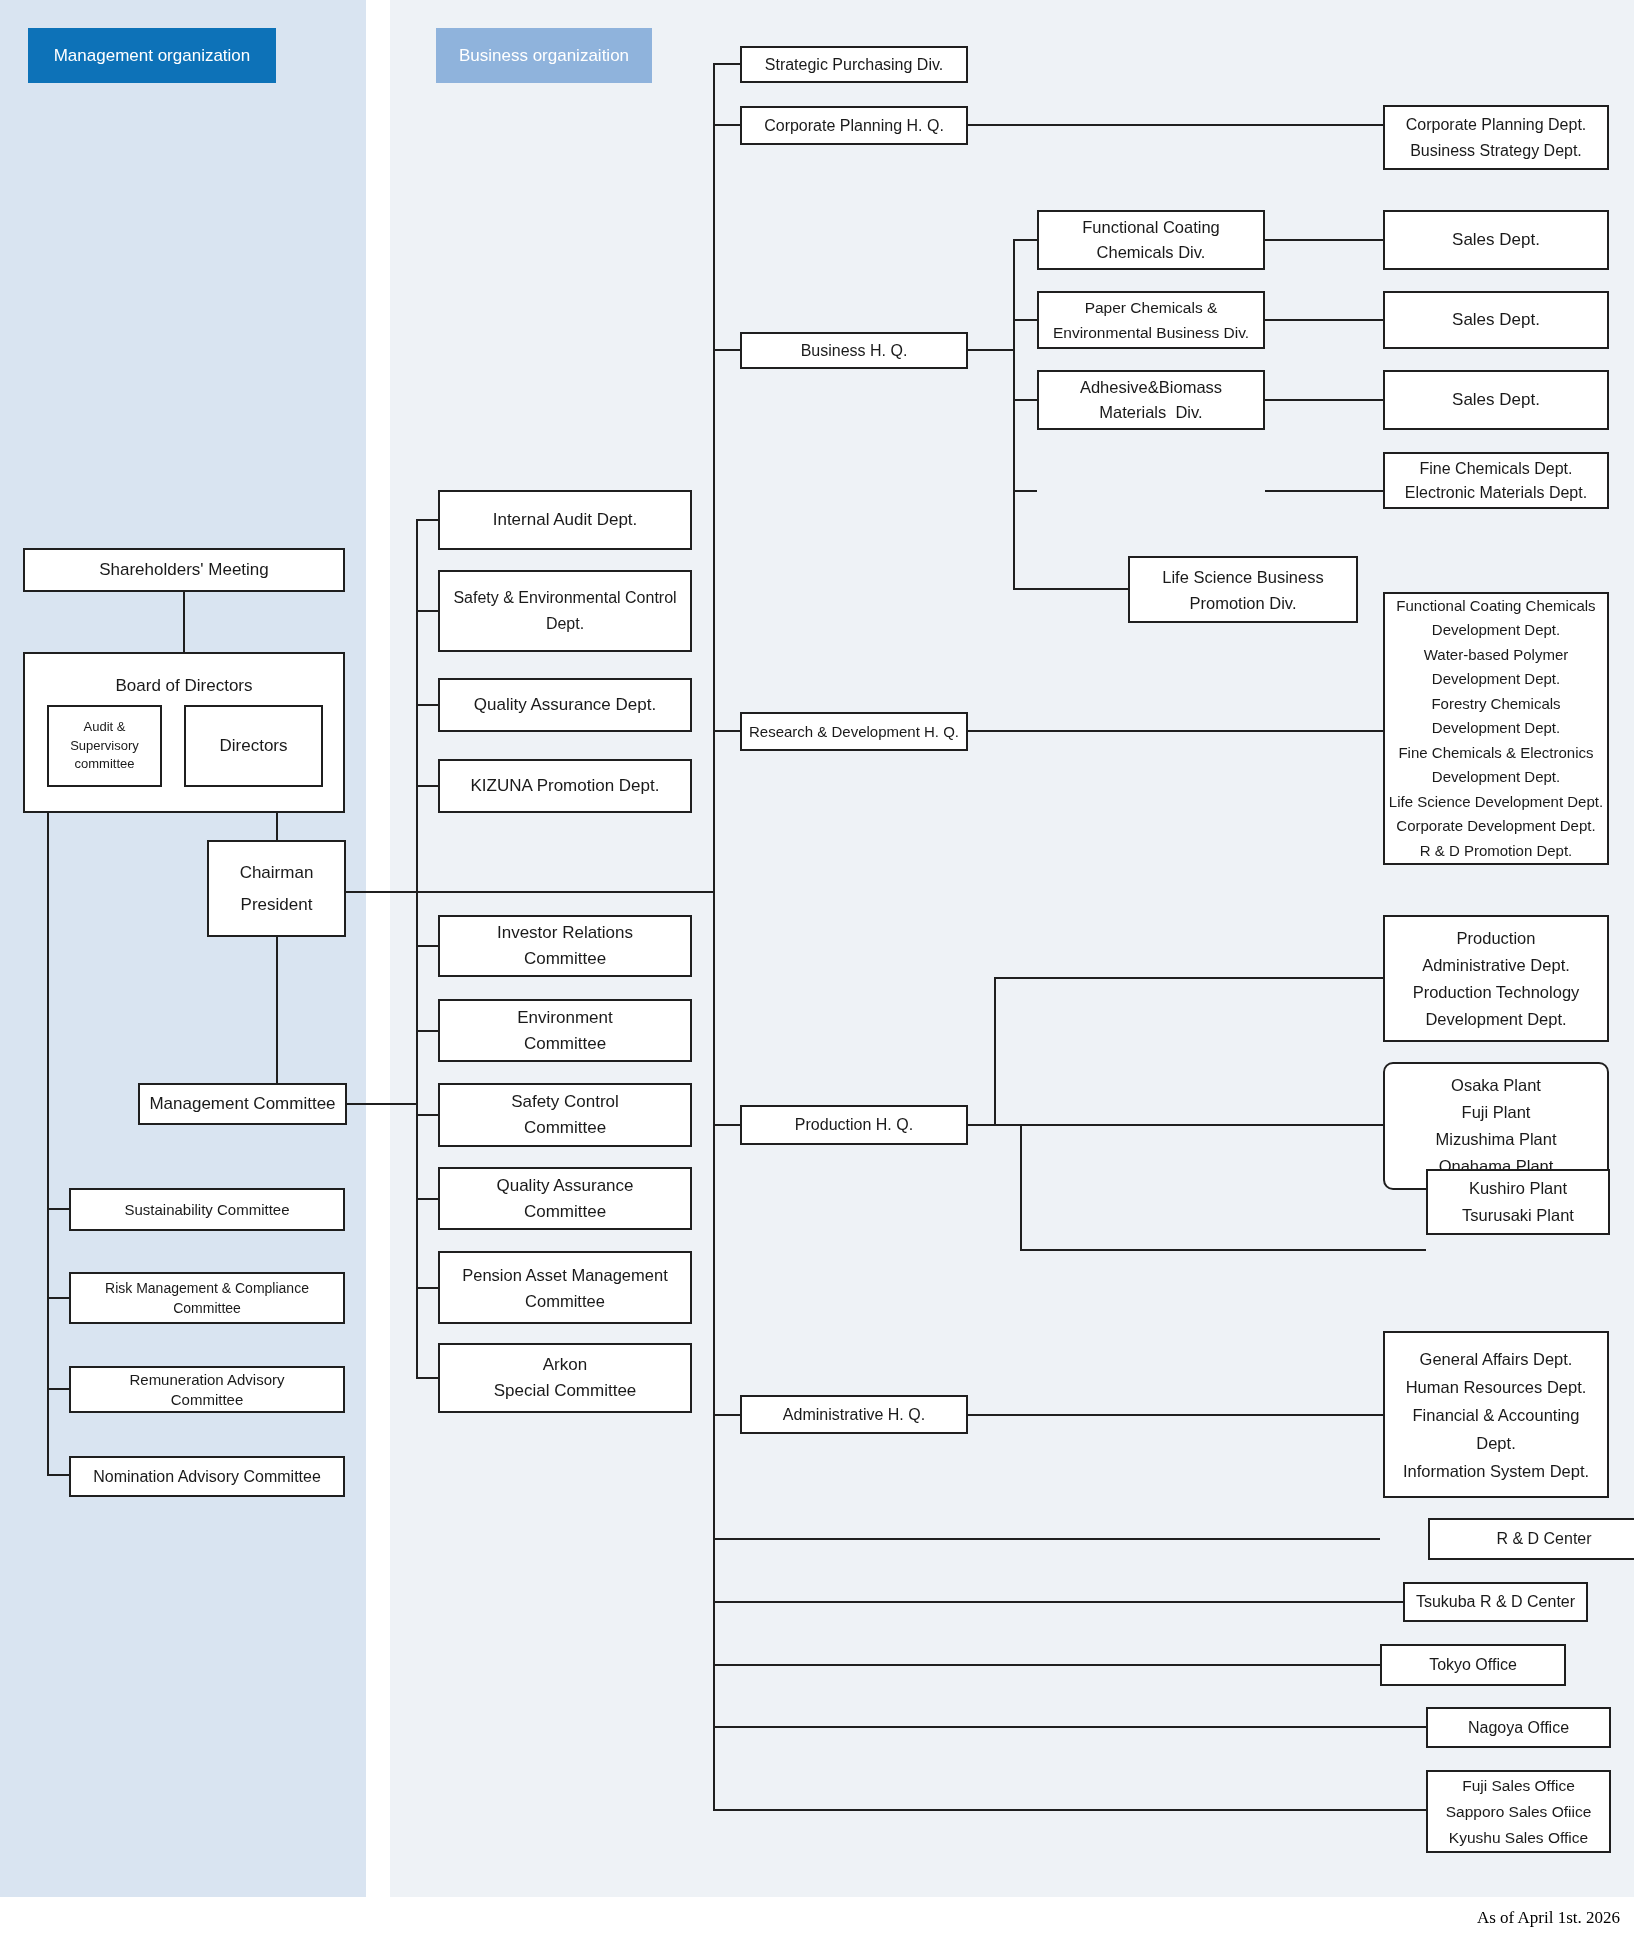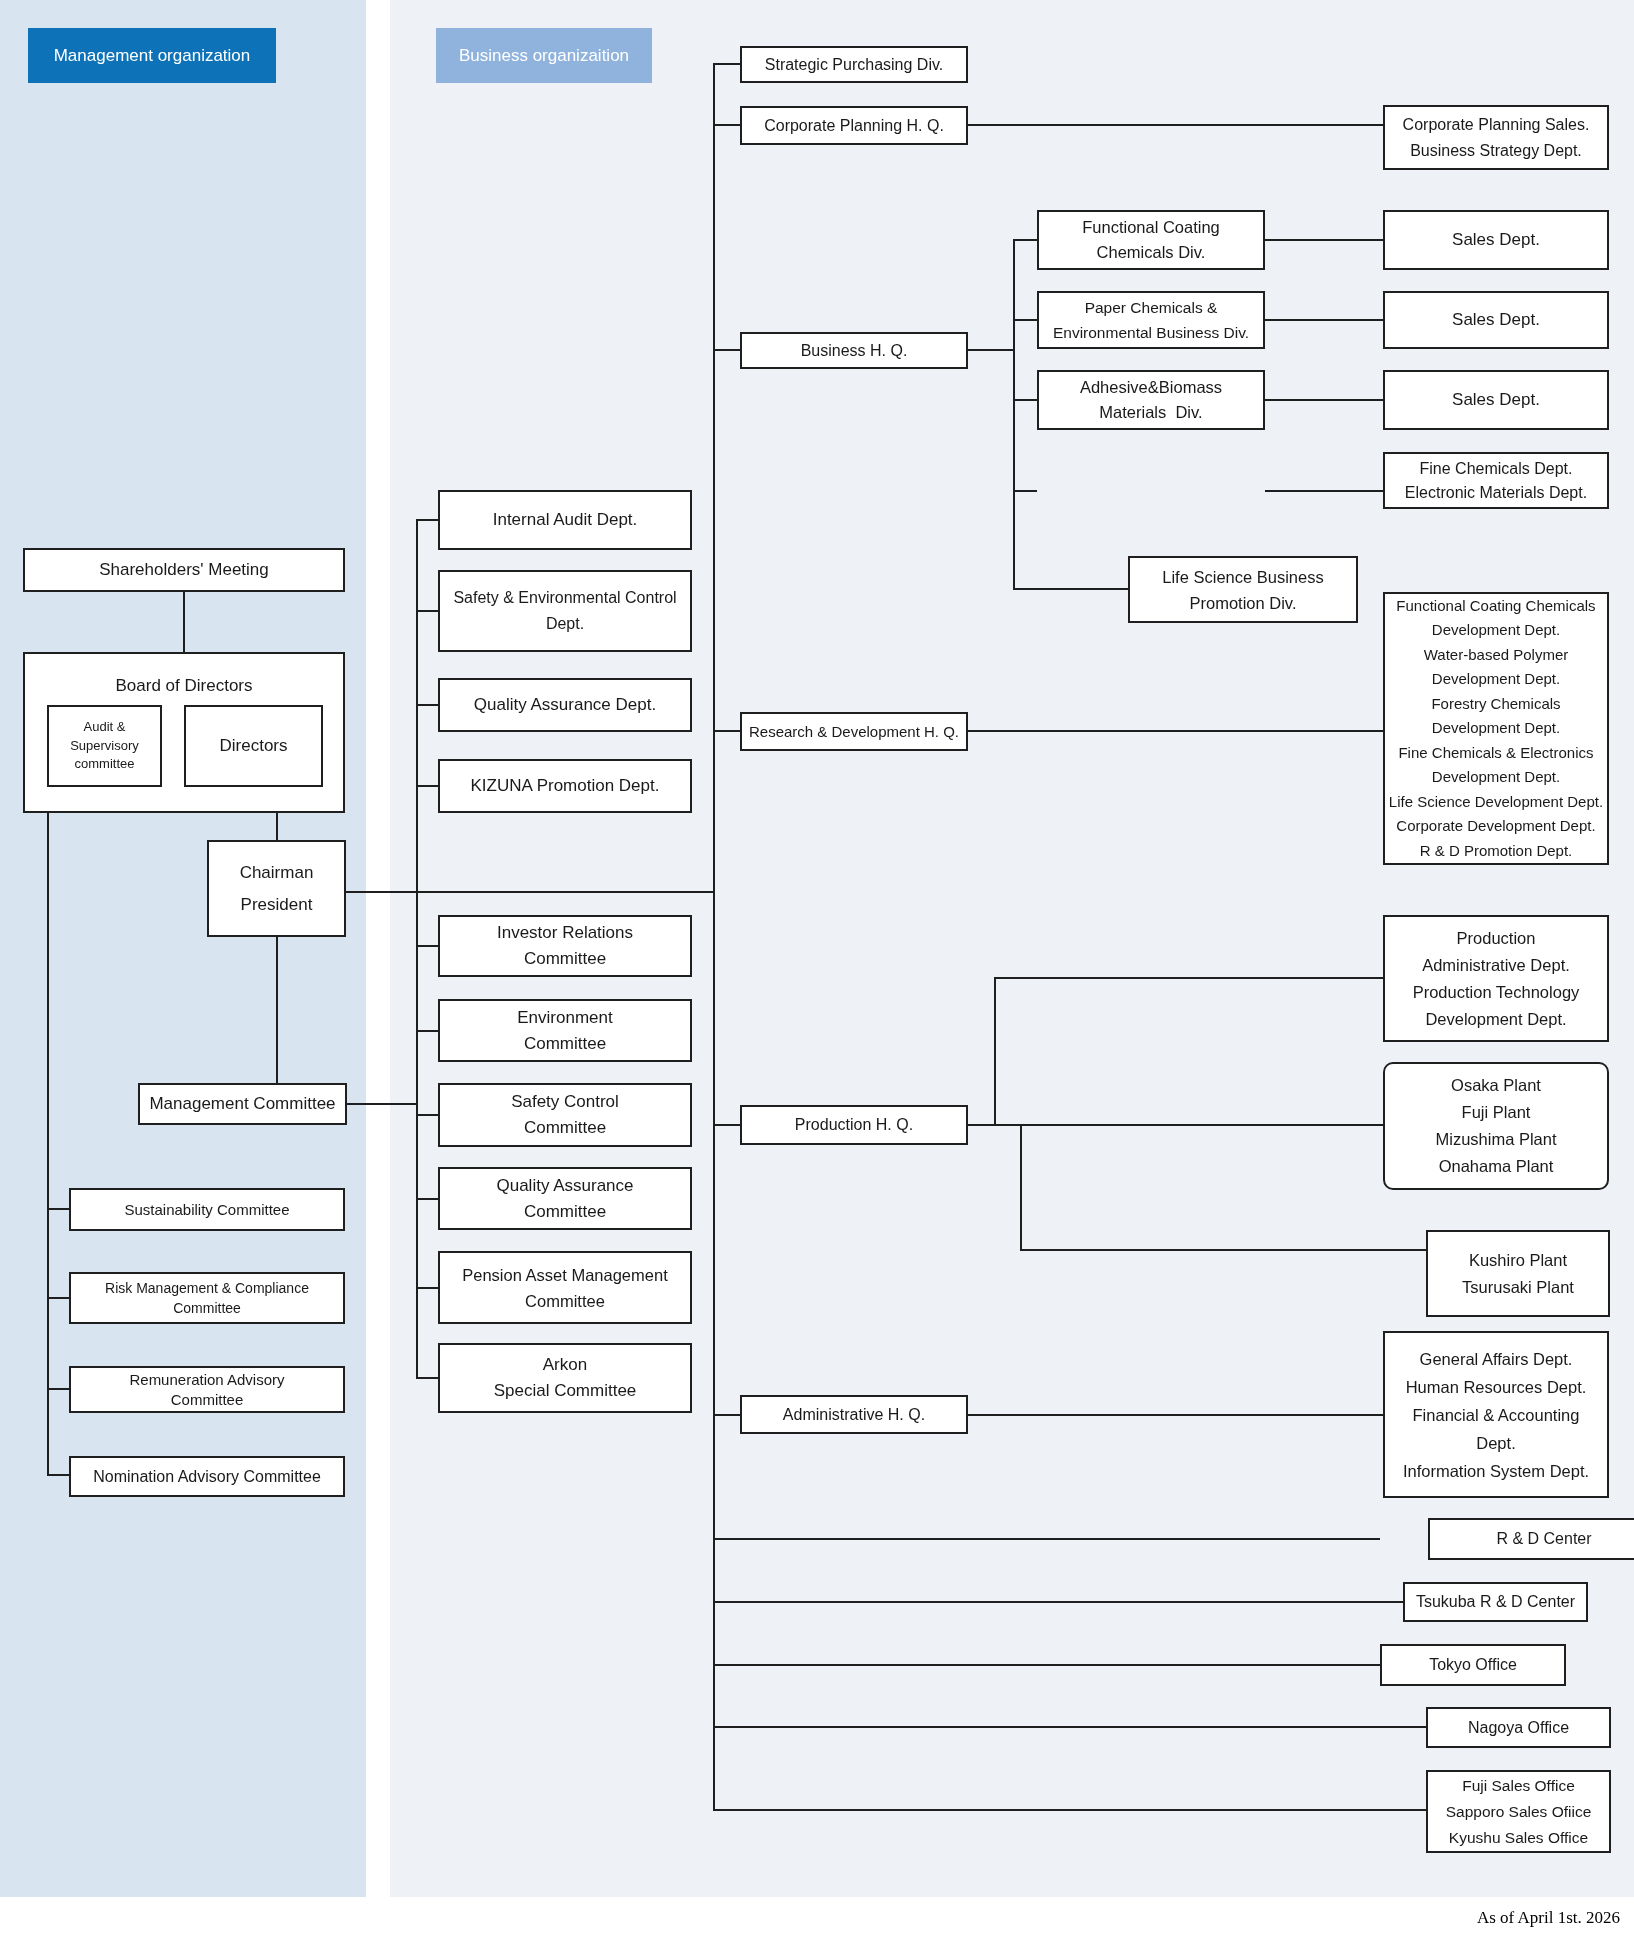--- a/index.html
+++ b/index.html
@@ -142,21 +142,21 @@
   <div class="box" style="left:1037px;top:370px;width:228px;height:60px;font-size:16.5px;line-height:25px;">
     <span class="ln">Adhesive&amp;Biomass</span>
     <span class="ln">Materials  Div.</span>
   </div>
   <div class="box" style="left:1128px;top:556px;width:230px;height:67px;font-size:16.5px;line-height:26px;">
     <span class="ln">Life Science Business</span>
     <span class="ln">Promotion Div.</span>
   </div>
 
   <div class="box" style="left:1383px;top:105px;width:226px;height:65px;font-size:16px;line-height:26px;">
-    <span class="ln">Corporate Planning Sales.</span>
+    <span class="ln">Corporate Planning Dept.</span>
     <span class="ln">Business Strategy Dept.</span>
   </div>
   <div class="box" style="left:1383px;top:210px;width:226px;height:60px;font-size:17px;">
     <span class="ln">Sales Dept.</span>
   </div>
   <div class="box" style="left:1383px;top:291px;width:226px;height:58px;font-size:17px;">
     <span class="ln">Sales Dept.</span>
   </div>
   <div class="box" style="left:1383px;top:370px;width:226px;height:60px;font-size:17px;">
     <span class="ln">Sales Dept.</span>
@@ -185,21 +185,21 @@
     <span class="ln">Administrative Dept.</span>
     <span class="ln">Production Technology</span>
     <span class="ln">Development Dept.</span>
   </div>
   <div class="box" style="left:1383px;top:1062px;width:226px;height:128px;font-size:16.5px;line-height:27px;border-radius:10px;">
     <span class="ln">Osaka Plant</span>
     <span class="ln">Fuji Plant</span>
     <span class="ln">Mizushima Plant</span>
     <span class="ln">Onahama Plant</span>
   </div>
-  <div class="box" style="left:1426px;top:1230px;width:184px;height:87px;font-size:16.5px;line-height:27px;text-align:center;">
+  <div class="box" style="left:1426px;top:1169px;width:184px;height:66px;font-size:16.5px;line-height:27px;text-align:center;">
     <span class="ln">Kushiro Plant</span>
     <span class="ln">Tsurusaki Plant</span>
   </div>
 
   <div class="box" style="left:1383px;top:1331px;width:226px;height:167px;font-size:16.5px;line-height:28px;">
     <span class="ln">General Affairs Dept.</span>
     <span class="ln">Human Resources Dept.</span>
     <span class="ln">Financial &amp; Accounting</span>
     <span class="ln">Dept.</span>
     <span class="ln">Information System Dept.</span>

